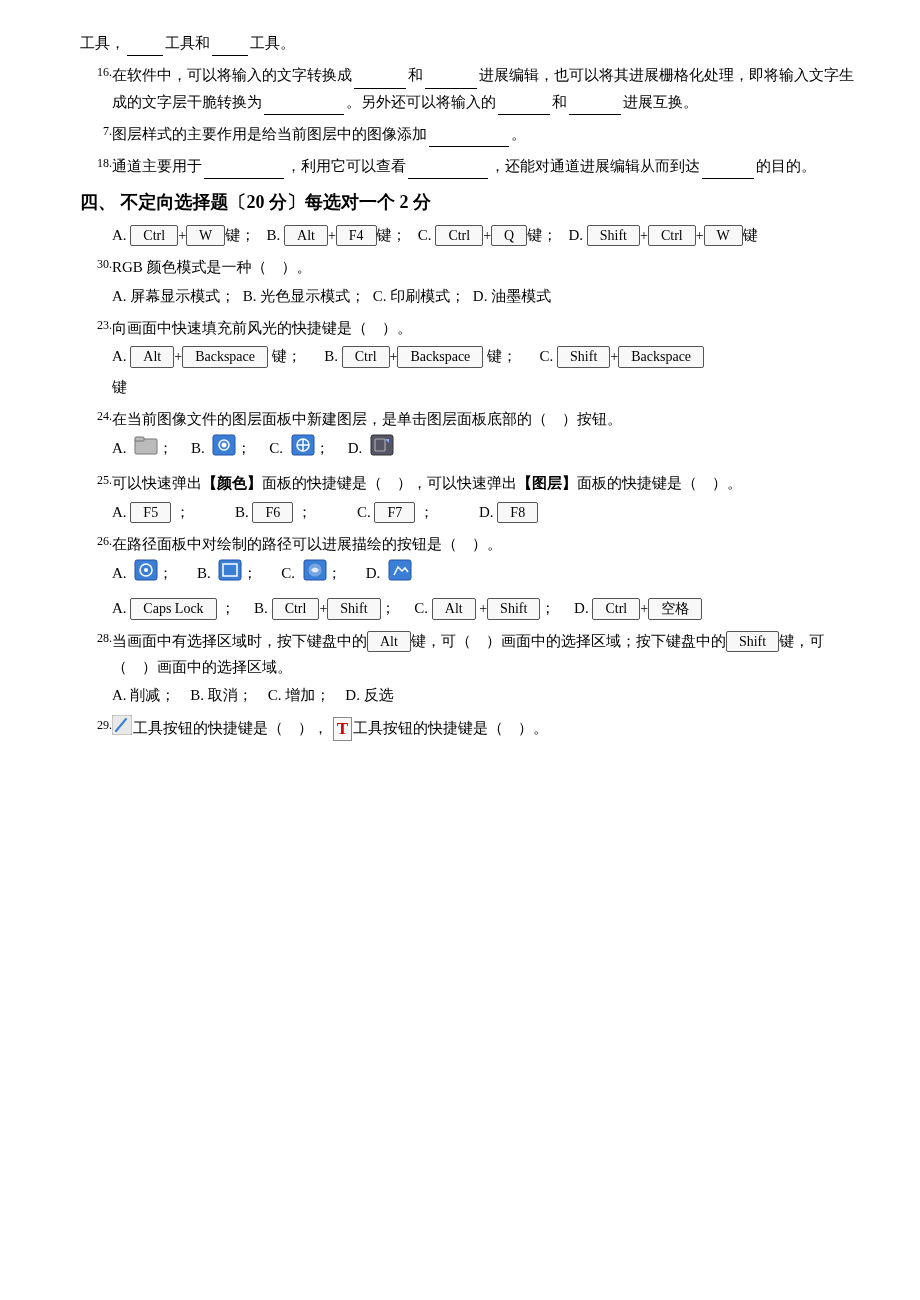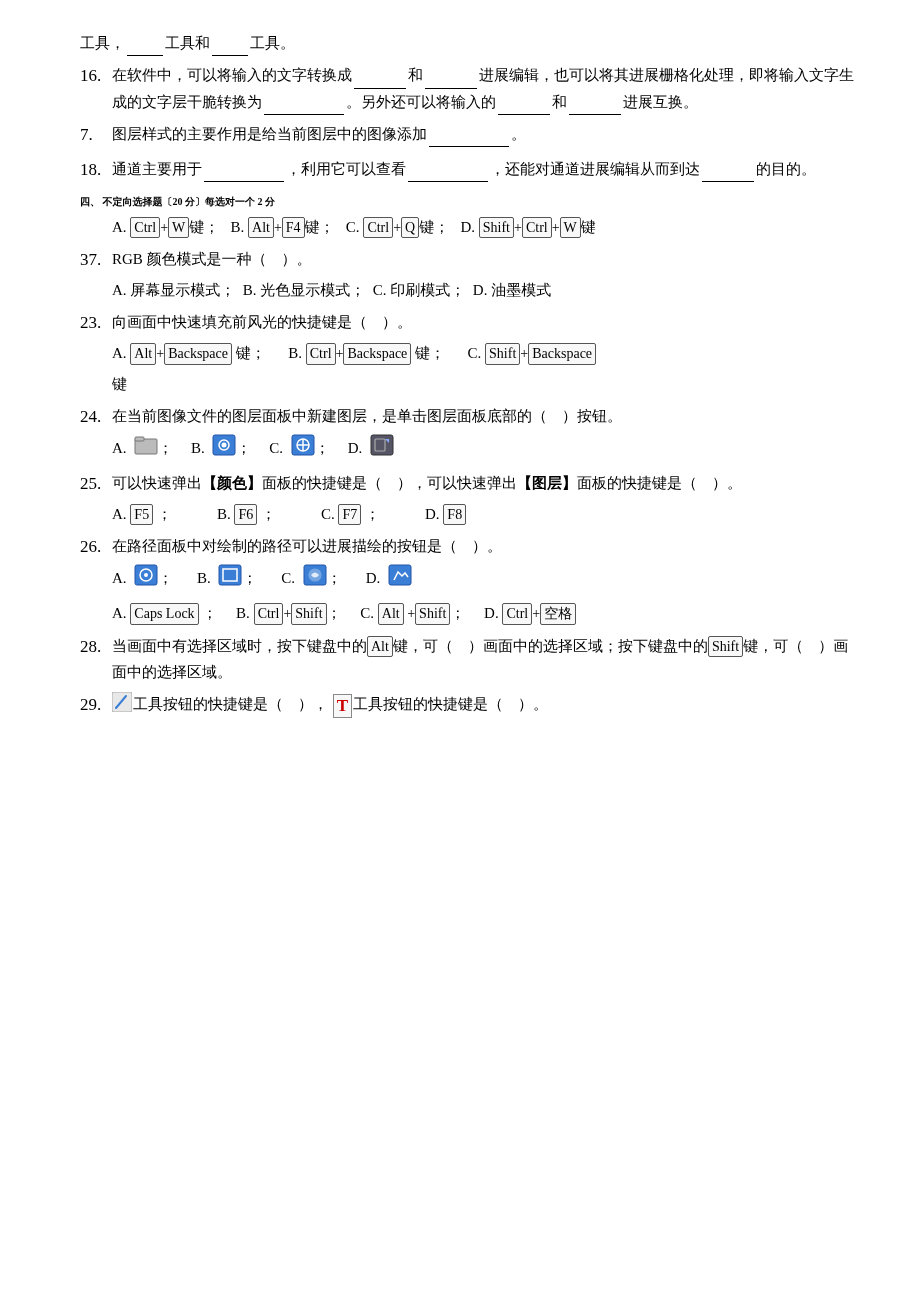--- a/index.html
+++ b/index.html
@@ -8,34 +8,35 @@
       font-family: "SimSun", "宋体", serif;
       font-size: 15px;
       color: #000;
       width: 920px;
       min-height: 1300px;
       padding: 30px 60px 40px 80px;
       line-height: 1.7;
     }
     .section-title {
       font-weight: bold;
-      font-size: 10px;
+      font-size: 18px;
       margin: 8px 0 4px 0;
     }
     .question-block {
       margin-bottom: 6px;
     }
     .question-line {
       display: flex;
       align-items: flex-start;
       margin-bottom: 2px;
     }
     .q-num {
       min-width: 32px;
-      font-size: 17px;
+      font-size: 12px;
+      text-align: right;
     }
     .q-content {
       flex: 1;
       font-size: 15px;
       line-height: 1.75;
     }
     .blank {
       display: inline-block;
       border-bottom: 1px solid #000;
       min-width: 52px;
@@ -51,21 +52,21 @@
     }
     .options-line {
       margin-left: 32px;
       margin-bottom: 4px;
       font-size: 15px;
       line-height: 1.75;
     }
     .kbd {
       display: inline-block;
       border: 1px solid #555;
-      padding: 0 3px;
+      padding: 0 12px;
       font-family: "SimSun", serif;
       font-size: 14px;
       background: #f8f8f8;
       border-radius: 2px;
       line-height: 1.4;
       vertical-align: baseline;
     }
     .kbd-plus {
       font-size: 14px;
       vertical-align: baseline;
@@ -118,21 +119,21 @@
     <div class="options-line">
       A.&nbsp;<span class="kbd">Ctrl</span><span class="kbd-plus">+</span><span class="kbd">W</span>键；&nbsp;&nbsp;
       B.&nbsp;<span class="kbd">Alt</span><span class="kbd-plus">+</span><span class="kbd">F4</span>键；&nbsp;&nbsp;
       C.&nbsp;<span class="kbd">Ctrl</span><span class="kbd-plus">+</span><span class="kbd">Q</span>键；&nbsp;&nbsp;
       D.&nbsp;<span class="kbd">Shift</span><span class="kbd-plus">+</span><span class="kbd">Ctrl</span><span class="kbd-plus">+</span><span class="kbd">W</span>键
     </div>
   </div>
 
   <div class="question-block">
     <div class="question-line">
-      <span class="q-num">37.</span>
+      <span class="q-num">30.</span>
       <span class="q-content">RGB 颜色模式是一种（&nbsp;&nbsp;&nbsp;&nbsp;）。</span>
     </div>
     <div class="options-line">
       A. 屏幕显示模式；&nbsp;&nbsp;B. 光色显示模式；&nbsp;&nbsp;C. 印刷模式；&nbsp;&nbsp;D. 油墨模式
     </div>
   </div>
 
   <div class="question-block">
     <div class="question-line">
       <span class="q-num">23.</span>
@@ -259,20 +260,23 @@
       D.&nbsp;<span class="kbd">Ctrl</span><span class="kbd-plus">+</span><span class="kbd">空格</span>
     </div>
   </div>
 
   <div class="question-block">
     <div class="question-line">
       <span class="q-num">28.</span>
       <span class="q-content">
         当画面中有选择区域时，按下键盘中的<span class="kbd">Alt</span>键，可（&nbsp;&nbsp;&nbsp;&nbsp;）画面中的选择区域；按下键盘中的<span class="kbd">Shift</span>键，可（&nbsp;&nbsp;&nbsp;&nbsp;）画面中的选择区域。
       </span>
+    </div>
+    <div class="options-line">
+      A. 削减；&nbsp;&nbsp;&nbsp;&nbsp;B. 取消；&nbsp;&nbsp;&nbsp;&nbsp;C. 增加；&nbsp;&nbsp;&nbsp;&nbsp;D. 反选
     </div>
   </div>
 
   <div class="question-block">
     <div class="question-line">
       <span class="q-num">29.</span>
       <span class="q-content">
         
         <span style="display:inline-block;vertical-align:middle;margin-right:1px;">
           <svg width="20" height="20" viewBox="0 0 20 20">

